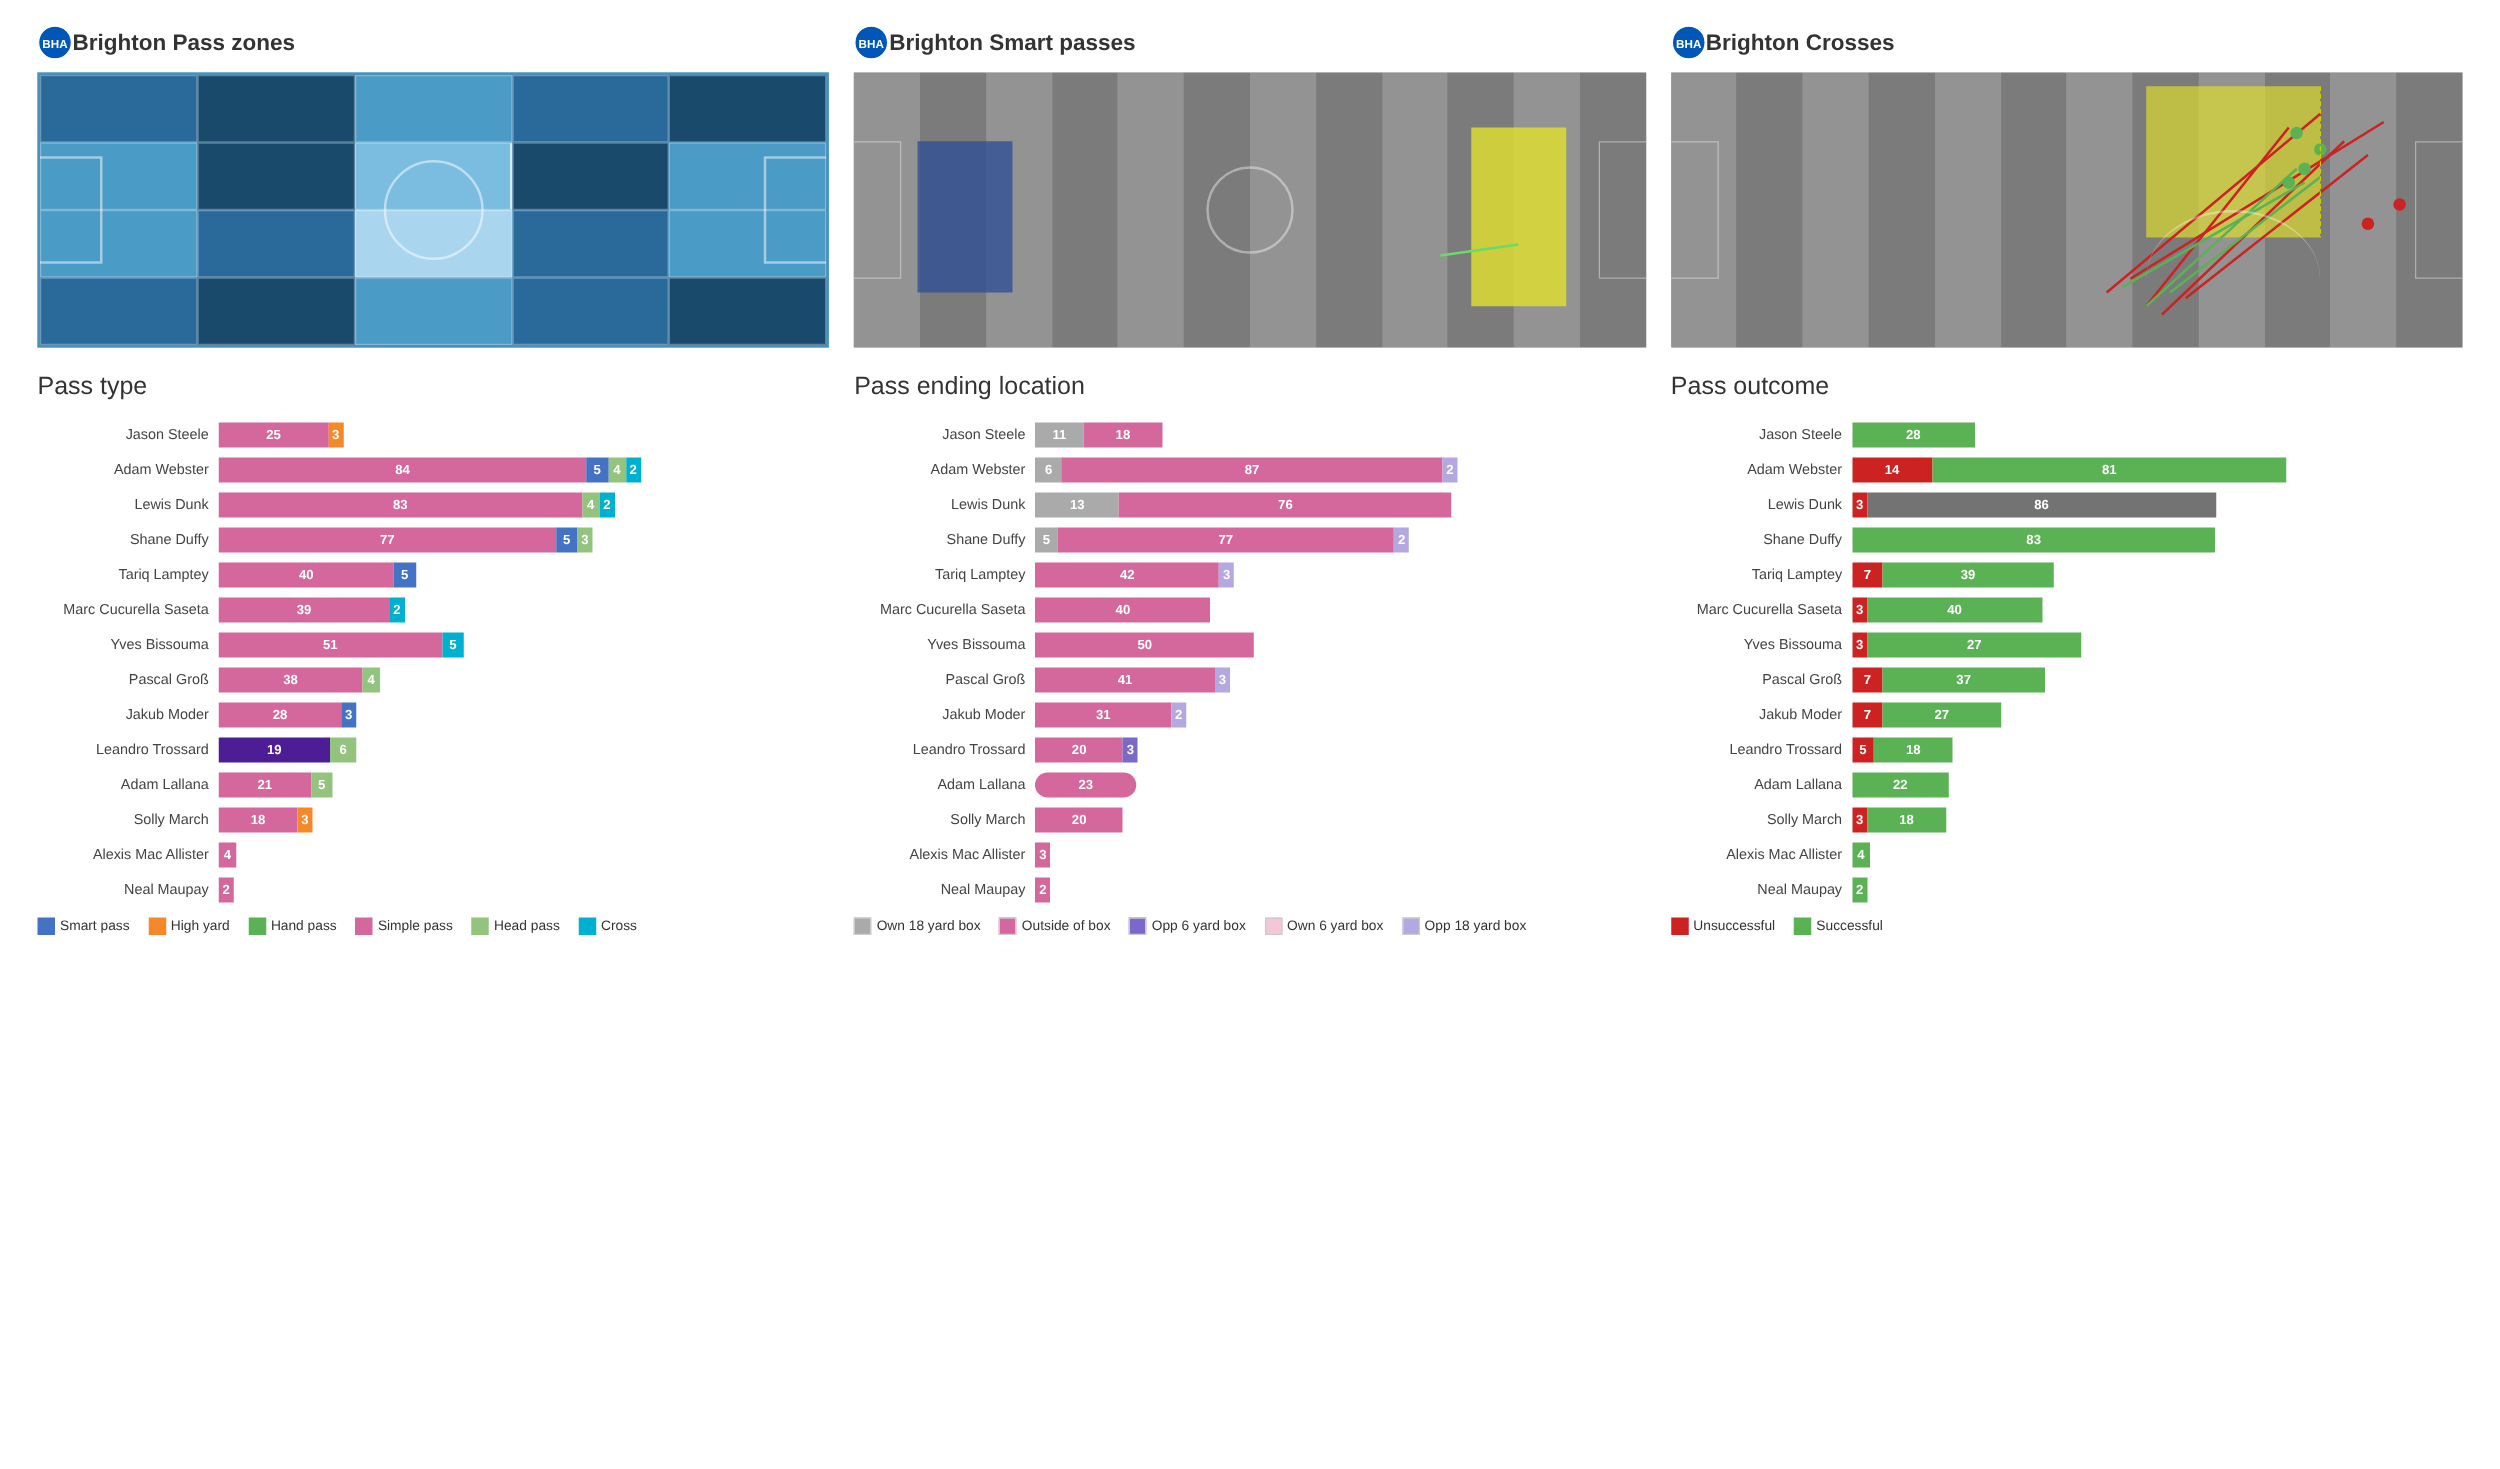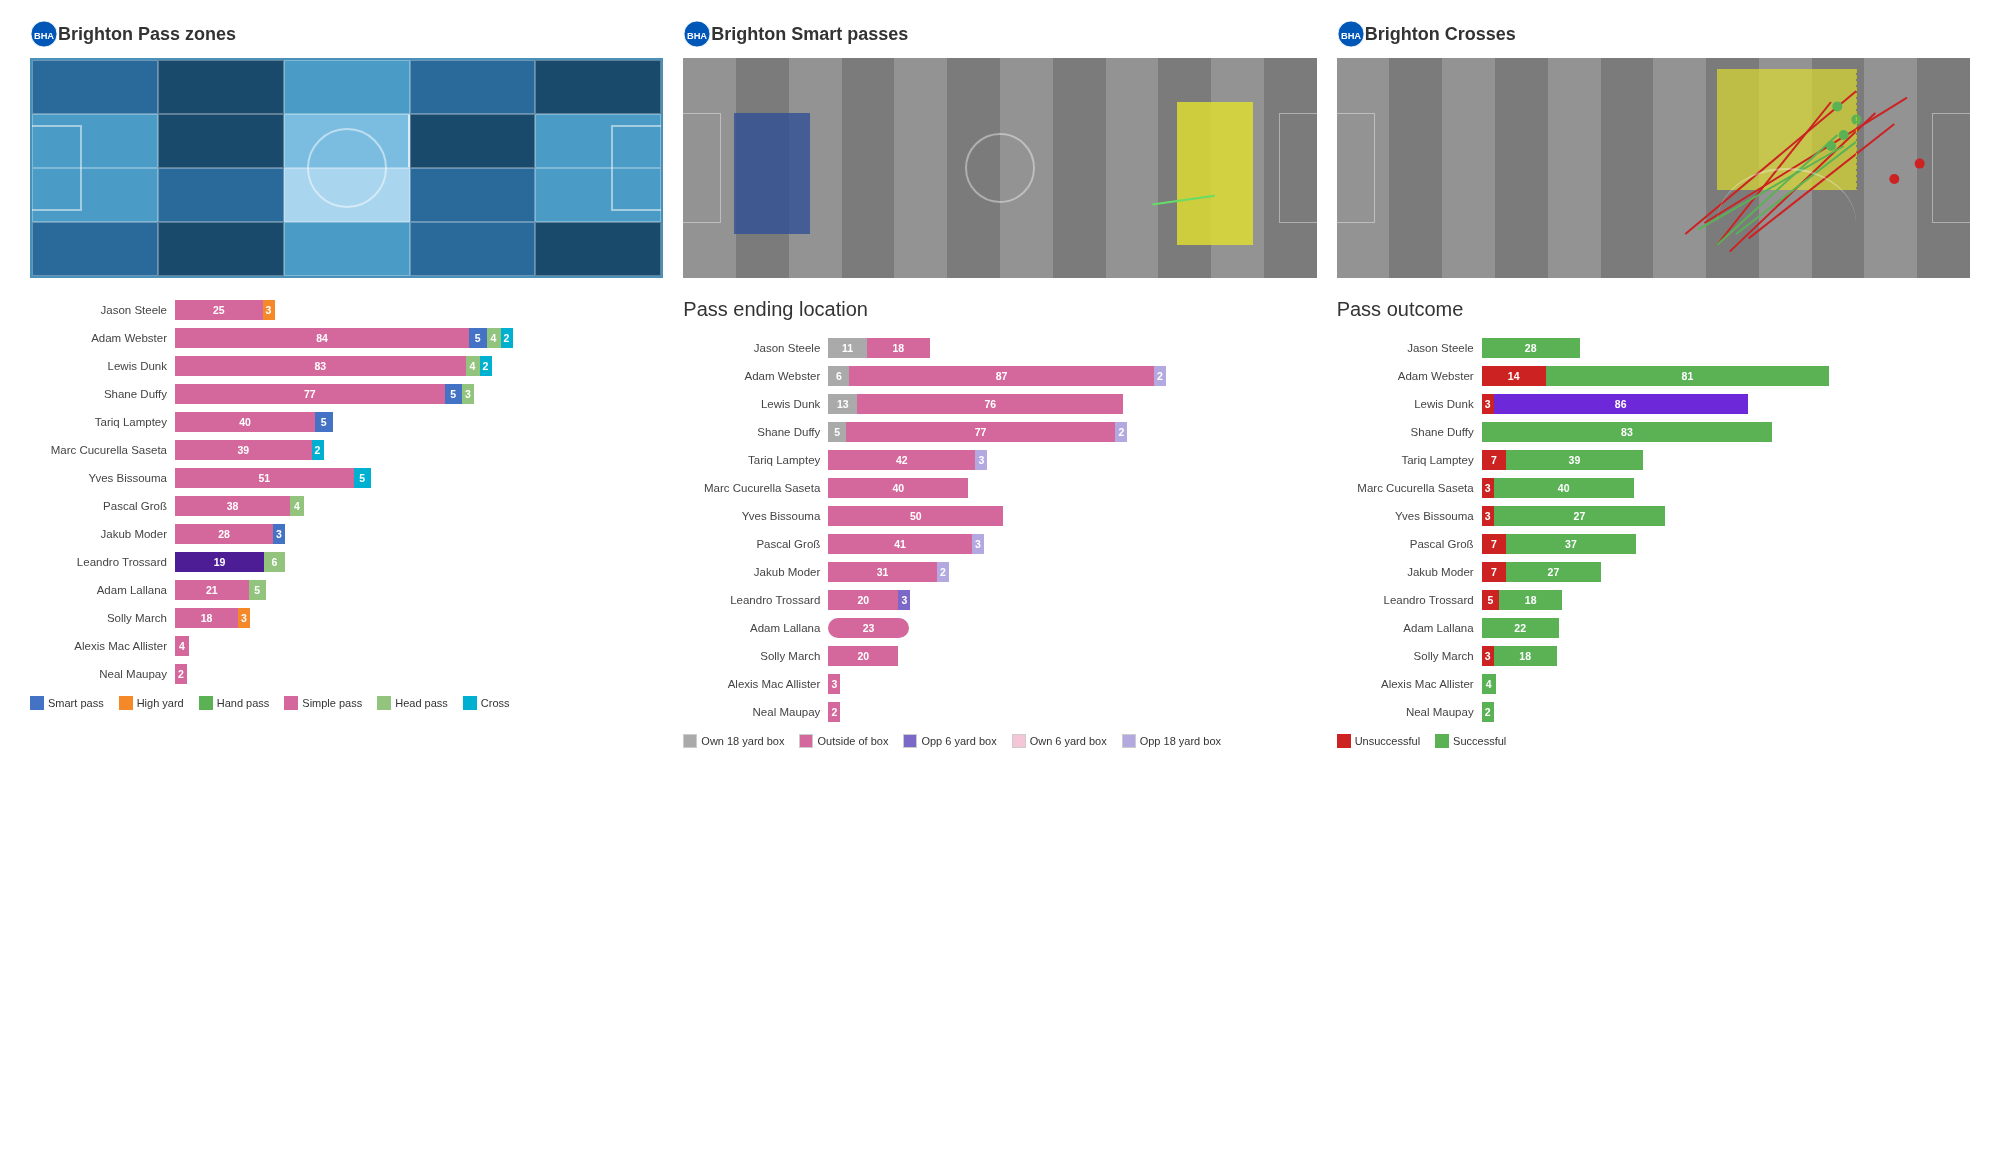--- a/index.html
+++ b/index.html
@@ -190,20 +190,21 @@
         <div style="position:absolute; bottom:0; right:18%; width:22%; height:50%; border-top: 2px solid rgba(255,255,255,0.35); border-radius: 50% 50% 0 0;"></div>
         <div style="position:absolute; left:0; top:25%; width:6%; height:50%; border:1px solid rgba(255,255,255,0.4); border-left:none;"></div>
         <div style="position:absolute; right:0; top:25%; width:6%; height:50%; border:1px solid rgba(255,255,255,0.4); border-right:none;"></div>
       </div>
     </div>
   </div>
 
   <div class="stats-row">
 
     <div class="stats-section">
+      <div class="section-title">Pass type</div>
       <div id="pass-type-bars">
           <div class="bar-row">
             <div class="bar-label">Jason Steele</div>
             <div class="bar-area">
               <div class="bar-segment" style="background: rgb(212, 103, 155); width: 87.5px; min-width: 12px;">
                 <span class="bar-num">25</span>
               </div>
               <div class="bar-segment" style="background: rgb(245, 137, 42); width: 10.5px; min-width: 12px;">
                 <span class="bar-num">3</span>
               </div>
@@ -411,21 +412,21 @@
                 <span class="bar-num">87</span>
               </div>
               <div class="bar-segment" style="background: rgb(179, 168, 224); width: 7px; min-width: 12px;">
                 <span class="bar-num">2</span>
               </div>
             </div>
           </div>
           <div class="bar-row">
             <div class="bar-label">Lewis Dunk</div>
             <div class="bar-area">
-              <div class="bar-segment" style="background: rgb(170, 170, 170); width: 29px; min-width: 12px; text-align: center;">
+              <div class="bar-segment" style="background: rgb(170, 170, 170); width: 67px; min-width: 12px; text-align: center;">
                 <span class="bar-num">13</span>
               </div>
               <div class="bar-segment" style="background: rgb(212, 103, 155); width: 266px; min-width: 12px;">
                 <span class="bar-num">76</span>
               </div>
             </div>
           </div>
           <div class="bar-row">
             <div class="bar-label">Shane Duffy</div>
             <div class="bar-area">
@@ -578,21 +579,21 @@
                 <span class="bar-num">81</span>
               </div>
             </div>
           </div>
           <div class="bar-row">
             <div class="bar-label">Lewis Dunk</div>
             <div class="bar-area">
               <div class="bar-segment" style="background: rgb(204, 34, 34); width: 10.5px; min-width: 12px;">
                 <span class="bar-num">3</span>
               </div>
-              <div class="bar-segment" style="background: #6d28d9; width: 254px; min-width: 12px;">
+              <div class="bar-segment" style="background: #737373; width: 279px; min-width: 12px;">
                 <span class="bar-num">86</span>
               </div>
             </div>
           </div>
           <div class="bar-row">
             <div class="bar-label">Shane Duffy</div>
             <div class="bar-area">
               <div class="bar-segment" style="background: rgb(90, 178, 85); width: 290.5px; min-width: 12px;">
                 <span class="bar-num">83</span>
               </div>

